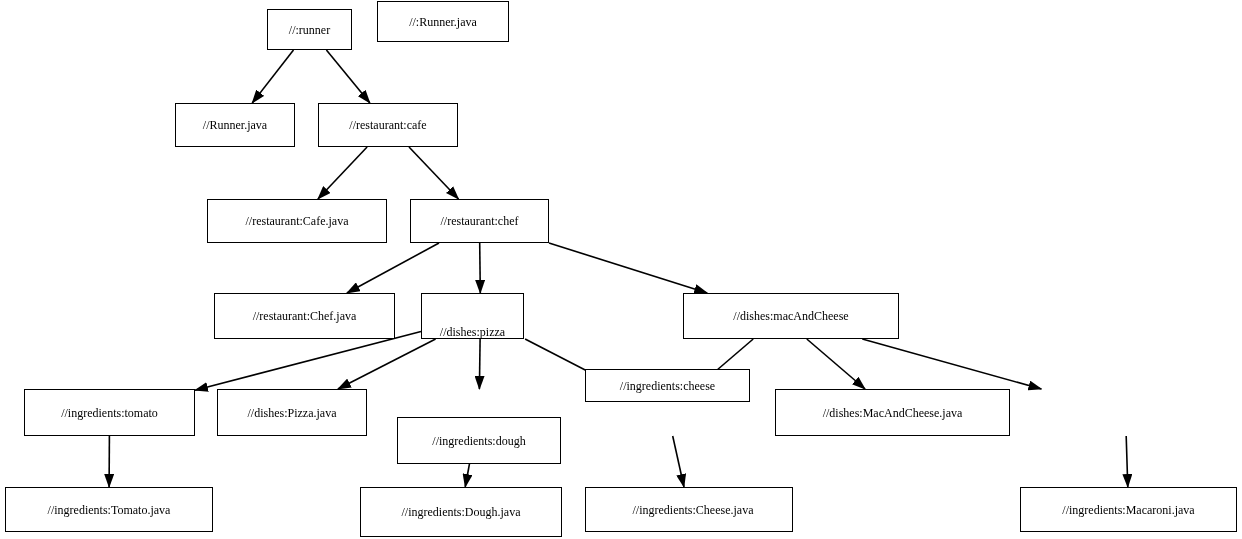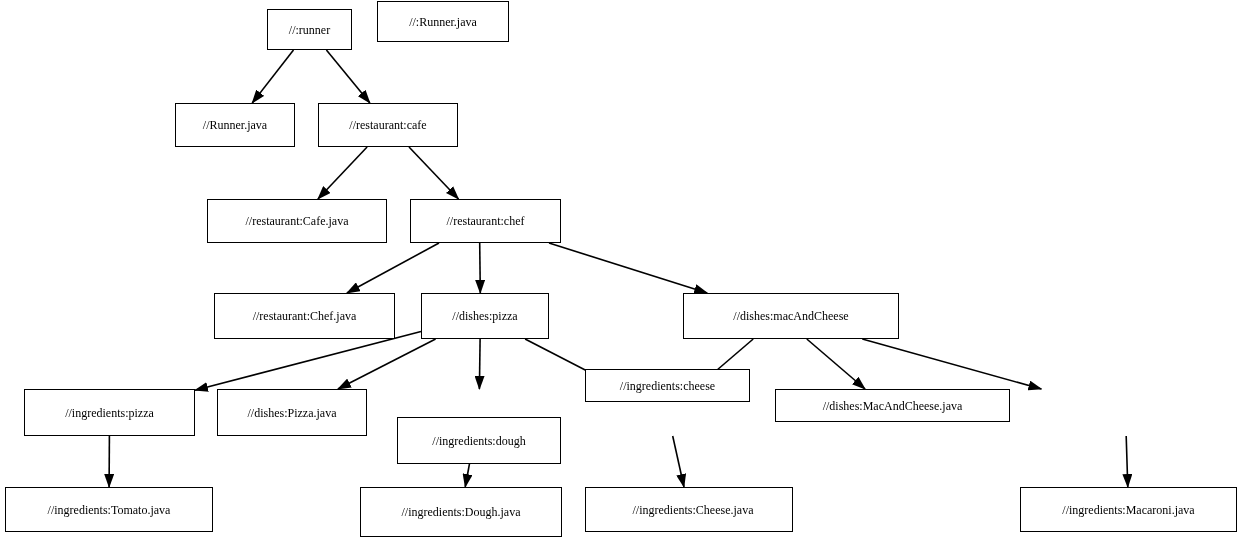--- a/index.html
+++ b/index.html
@@ -93,45 +93,45 @@
     </div>
     <div class="node" style="left: 175px; top: 103px; width: 120px; height: 44px;">
       <span class="node-label">//Runner.java</span>
     </div>
     <div class="node" style="left: 318px; top: 103px; width: 140px; height: 44px;">
       <span class="node-label">//restaurant:cafe</span>
     </div>
     <div class="node" style="left: 207px; top: 199px; width: 180px; height: 44px;">
       <span class="node-label">//restaurant:Cafe.java</span>
     </div>
-    <div class="node" style="left: 410px; top: 199px; width: 151px; height: 44px;">
+    <div class="node" style="left: 410px; top: 199px; width: 139px; height: 44px;">
       <span class="node-label">//restaurant:chef</span>
     </div>
     <div class="node" style="left: 214px; top: 293px; width: 181px; height: 46px;">
       <span class="node-label">//restaurant:Chef.java</span>
     </div>
-    <div class="node" style="left: 421px; top: 293px; width: 128px; height: 46px;">
+    <div class="node" style="left: 421px; top: 293px; width: 103px; height: 46px; align-items: flex-end;">
       <span class="node-label">//dishes:pizza</span>
     </div>
     <div class="node" style="left: 683px; top: 293px; width: 216px; height: 46px;">
       <span class="node-label">//dishes:macAndCheese</span>
     </div>
     <div class="node" style="left: 24px; top: 389px; width: 171px; height: 47px;">
-      <span class="node-label">//ingredients:pizza</span>
+      <span class="node-label">//ingredients:tomato</span>
     </div>
     <div class="node" style="left: 217px; top: 389px; width: 150px; height: 47px;">
       <span class="node-label">//dishes:Pizza.java</span>
     </div>
     <div class="node" style="left: 397px; top: 389px; width: 164px; height: 47px; margin-top: 28px;">
       <span class="node-label">//ingredients:dough</span>
     </div>
     <div class="node" style="left: 585px; top: 369px; width: 165px; height: 33px;">
       <span class="node-label">//ingredients:cheese</span>
     </div>
-    <div class="node" style="left: 775px; top: 389px; width: 235px; height: 33px; text-align: right;">
+    <div class="node" style="left: 775px; top: 389px; width: 235px; height: 47px; text-align: right;">
       <span class="node-label">//dishes:MacAndCheese.java</span>
     </div>
     <div class="node" style="left: 5px; top: 487px; width: 208px; height: 45px; font-family: Liberation Serif, serif;">
       <span class="node-label">//ingredients:Tomato.java</span>
     </div>
     <div class="node" style="left: 360px; top: 487px; width: 202px; height: 50px;">
       <span class="node-label">//ingredients:Dough.java</span>
     </div>
     <div class="node" style="left: 585px; top: 487px; width: 208px; height: 45px; padding-left: 8px;">
       <span class="node-label">//ingredients:Cheese.java</span>

